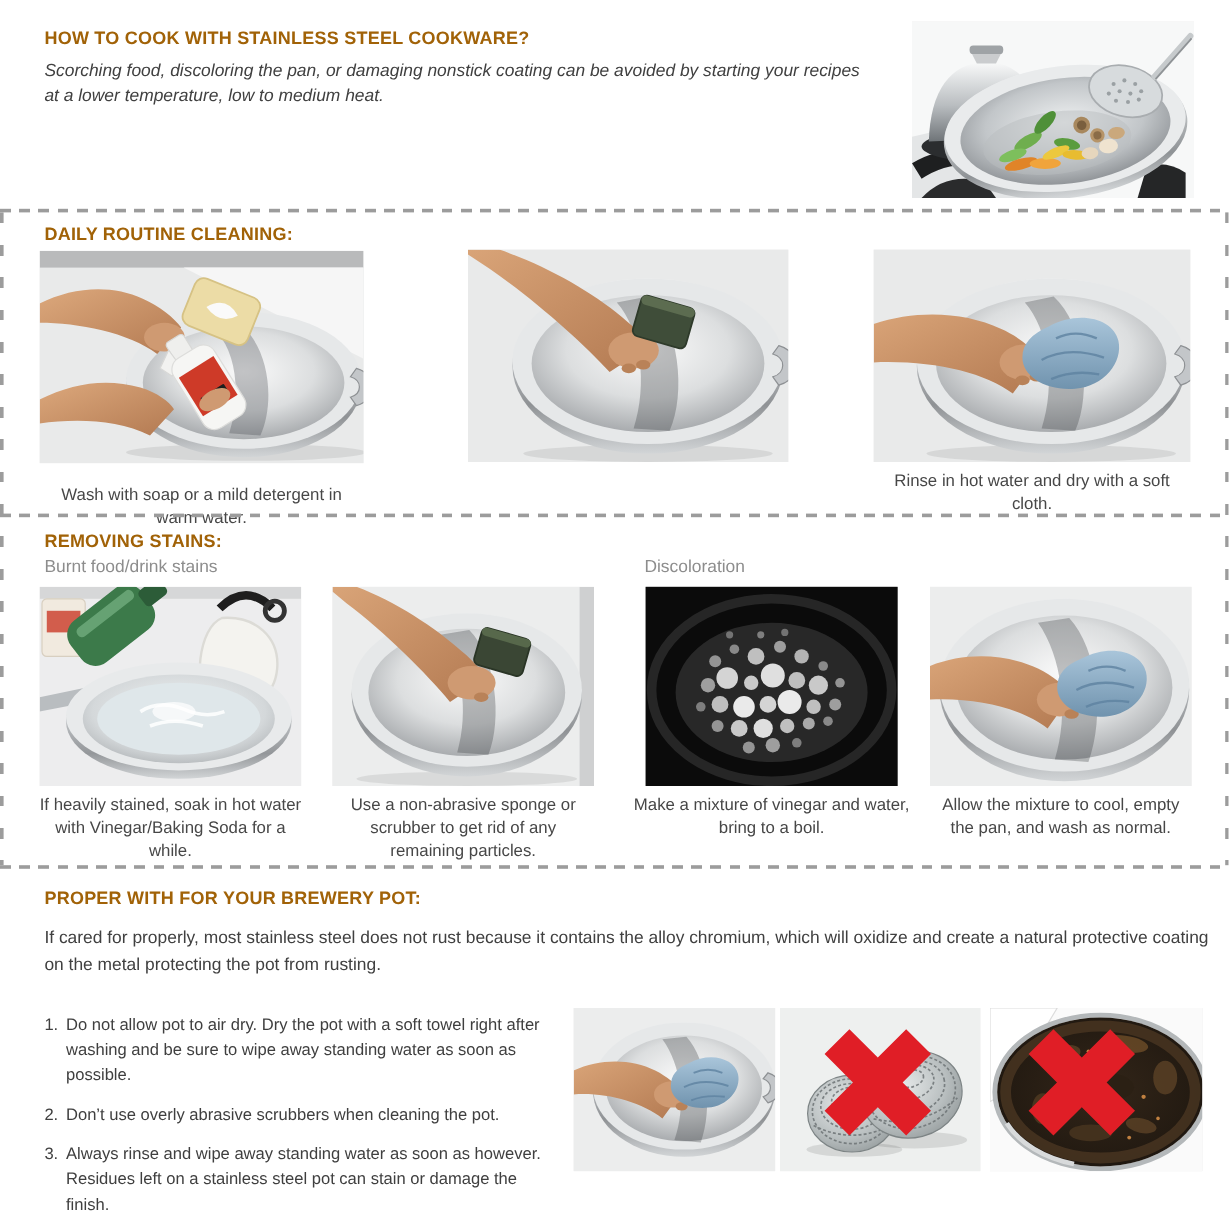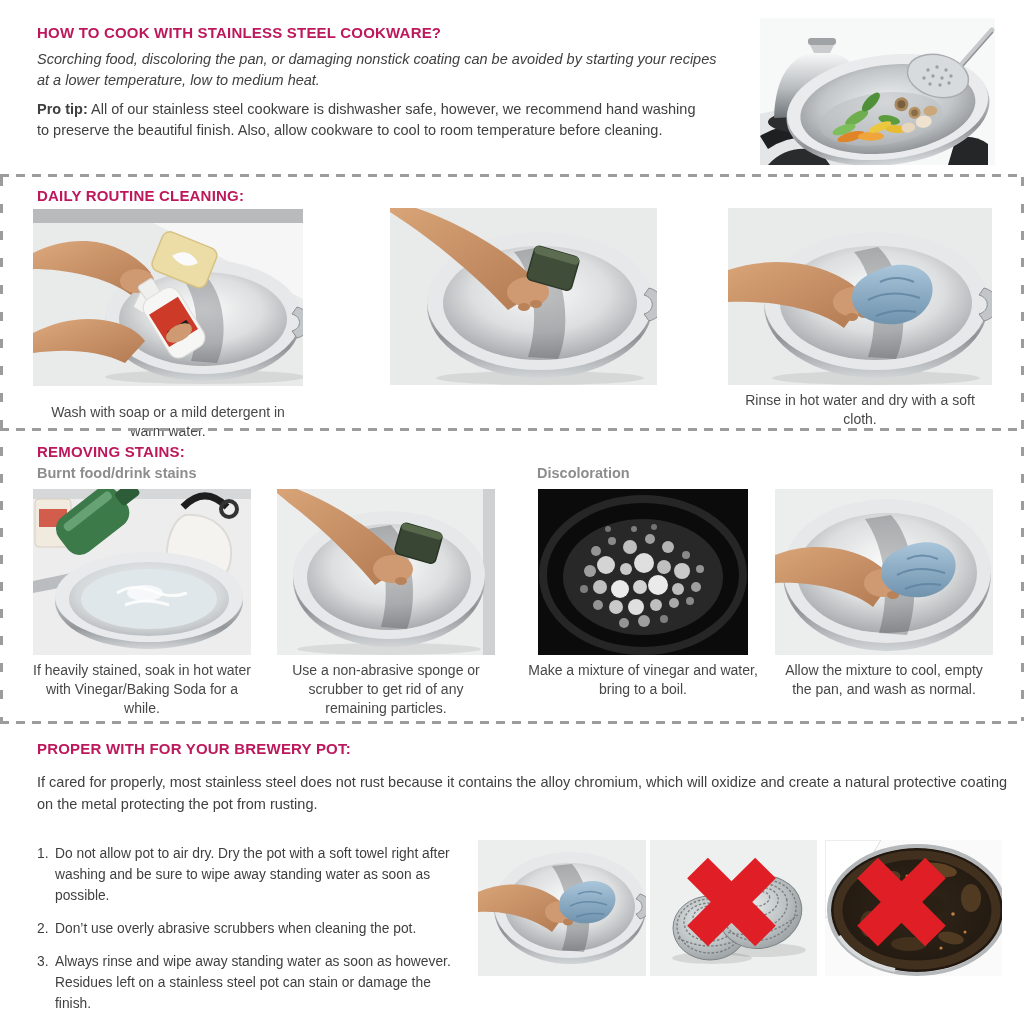--- a/index.html
+++ b/index.html
@@ -1,27 +1,27 @@
 <!DOCTYPE html>
 <html><head>
 <meta charset="utf-8">
 <style>
   html,body{margin:0;padding:0;background:#ffffff;}
   #canvas{position:relative;width:1024px;height:1024px;background:#ffffff;overflow:hidden;
           font-family:"Liberation Sans", sans-serif;}
-  .h{position:absolute;font-size:15px;font-weight:700;color:#be185d;letter-spacing:.2px;white-space:nowrap;}
+  .h{position:absolute;font-size:15px;font-weight:700;color:#a16207;letter-spacing:.2px;white-space:nowrap;}
   #h1{top:24px;left:37px;}
   #h2{top:187px;left:37px;}
   #h3{top:443px;left:37px;}
   #h4{top:740px;left:37px;}
   .body{position:absolute;font-size:14.5px;color:#404040;line-height:21px;}
   #p1{top:49px;left:37px;width:690px;font-style:italic;}
   #p2{top:99px;left:37px;width:665px;}
   #p4{top:771px;left:37px;width:978px;line-height:22px;}
-  .glabel{position:absolute;top:465px;font-size:14.5px;font-weight:700;color:#8d8d8d;white-space:nowrap;}
+  .glabel{position:absolute;top:465px;font-size:14.5px;font-weight:400;color:#8d8d8d;white-space:nowrap;}
   #gl1{left:37px;} #gl2{left:537px;}
   .divider{position:absolute;left:0;width:1024px;height:3px;
            background:repeating-linear-gradient(90deg,#9c9c9c 0 9px,transparent 9px 16px);}
   #div1{top:174px;} #div2{top:428px;} #div3{top:721px;}
   .edge{position:absolute;top:177px;height:544px;width:3px;
         background:repeating-linear-gradient(180deg,#9c9c9c 0 9px,transparent 9px 27px);}
   .edge.l{left:0;} .edge.r{right:0;}
   .ph{position:absolute;overflow:hidden;background:#ececec;}
   .ph svg{display:block;width:100%;height:100%;}
   #ph-wok{left:760px;top:18px;width:235px;height:147px;}
@@ -50,21 +50,20 @@
   #x-b2{right:2px;bottom:6px;}
   #x-b3{right:12px;bottom:6px;}
 </style>
 </head>
 <body>
 
 <div id="canvas">
 
   <div class="h" id="h1">HOW TO COOK WITH STAINLESS STEEL COOKWARE?</div>
   <div class="body" id="p1">Scorching food, discoloring the pan, or damaging nonstick coating can be avoided by starting your recipes at a lower temperature, low to medium heat.</div>
-  <div class="body" id="p2"><b>Pro tip:</b> <span>All of our stainless steel cookware is dishwasher safe, however, we recommend hand washing to preserve the beautiful finish. Also, allow cookware to cool to room temperature before cleaning.</span></div>
 
   <figure class="ph" id="ph-wok" role="img" style="margin:0" aria-label="stainless-steel-wok-with-stir-fry-vegetables-on-stove">
     <svg viewBox="0 0 235 147">
       <defs>
         <linearGradient id="wkS" x1="0" y1="0" x2="0" y2="1">
           <stop offset="0" stop-color="#f4f5f6"></stop>
             <stop offset=".4" stop-color="#c9ccce"></stop>
             <stop offset=".75" stop-color="#8f9396"></stop>
             <stop offset="1" stop-color="#d6d9db"></stop>
         </linearGradient>

